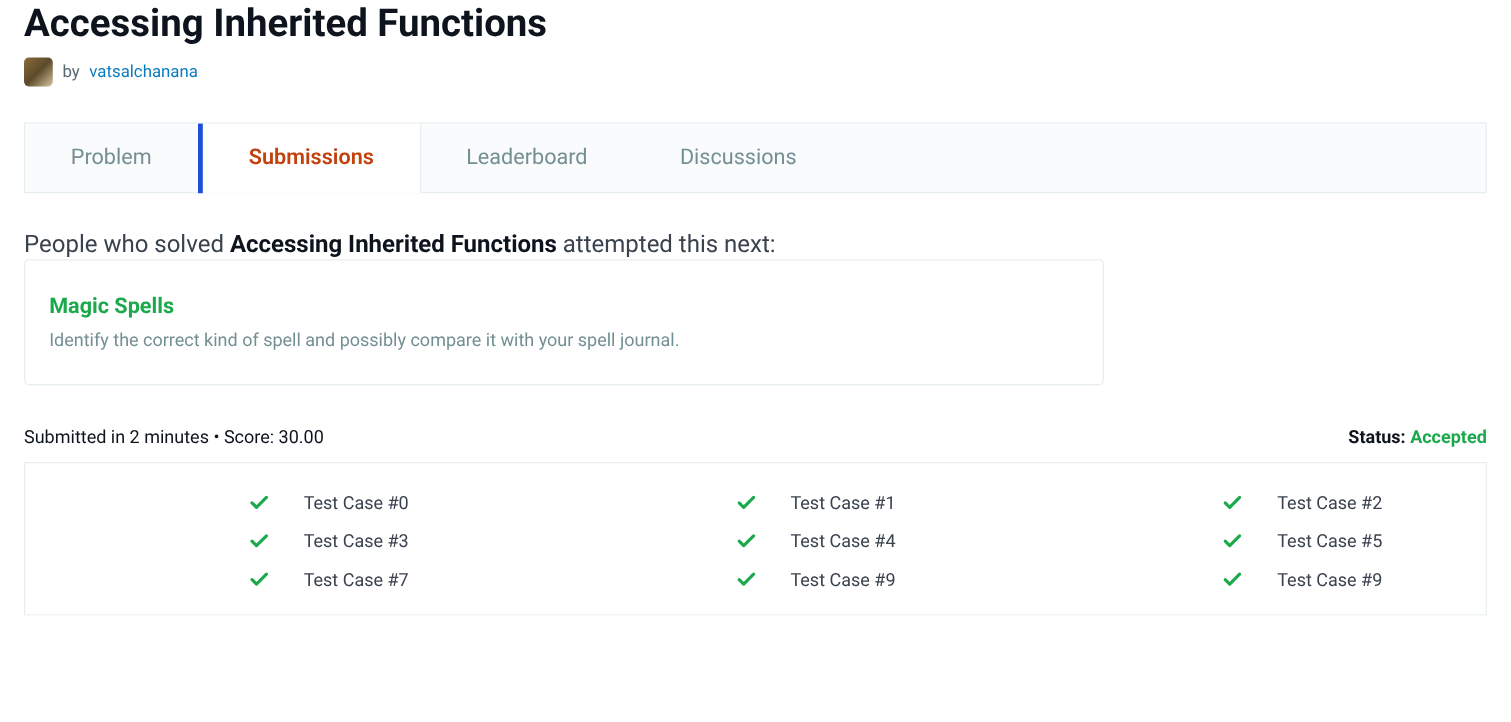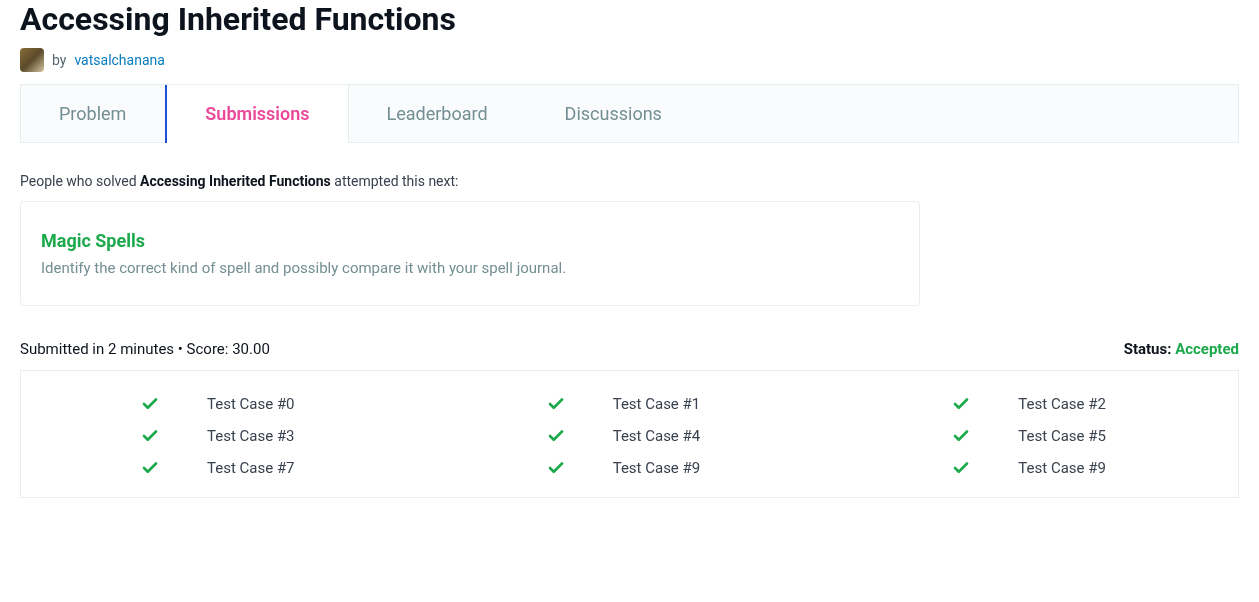--- a/index.html
+++ b/index.html
@@ -12,21 +12,21 @@
     .page-title {
       font-size: 32px;
       font-weight: 700;
       color: #0e141e;
       margin-bottom: 10px;
     }
     .byline {
       display: flex;
       align-items: center;
       gap: 8px;
-      margin-bottom: 12px;
+      margin-bottom: 30px;
     }
     .avatar {
       width: 24px;
       height: 24px;
       border-radius: 4px;
       background: linear-gradient(135deg, #8a6d3b 0%, #5c4a2a 50%, #d4c5a0 100%);
       display: inline-block;
     }
     .byline-text {
       color: #576871;
@@ -45,32 +45,32 @@
     }
     .tab {
       padding: 18px 38px;
       font-size: 18px;
       color: #738f93;
       cursor: pointer;
       border-right: 1px solid transparent;
     }
     .tab.active {
       background: #fff;
-      color: #ec4899;
+      color: #c2410c;
       font-weight: 600;
-      border-left: 2px solid #1d4ed8;
+      border-left: 4px solid #1d4ed8;
       border-right: 1px solid #e7eeef;
       margin-bottom: -1px;
       padding-bottom: 19px;
     }
     .tab:first-child.active { border-left: none; }
     .next-prompt {
-      font-size: 14px;
+      font-size: 20px;
       color: #39424e;
-      margin-bottom: 12px;
+      margin-bottom: 1px;
     }
     .next-prompt strong { font-weight: 700; color: #0e141e; }
     .next-card {
       border: 1px solid #e7eeef;
       border-radius: 4px;
       padding: 28px 20px;
       max-width: 900px;
       margin-bottom: 34px;
     }
     .next-card-title {
@@ -106,22 +106,23 @@
       padding: 24px 20px 20px 20px;
     }
     .testcase-grid {
       display: grid;
       grid-template-columns: repeat(3, 1fr);
       gap: 14px 40px;
     }
     .testcase {
       display: flex;
       align-items: center;
-      gap: 48px;
+      gap: 28px;
       padding-left: 100px;
+      justify-content: center;
     }
     .check-icon {
       width: 18px;
       height: 18px;
       flex-shrink: 0;
     }
     .check-icon svg {
       width: 100%;
       height: 100%;
       display: block;

